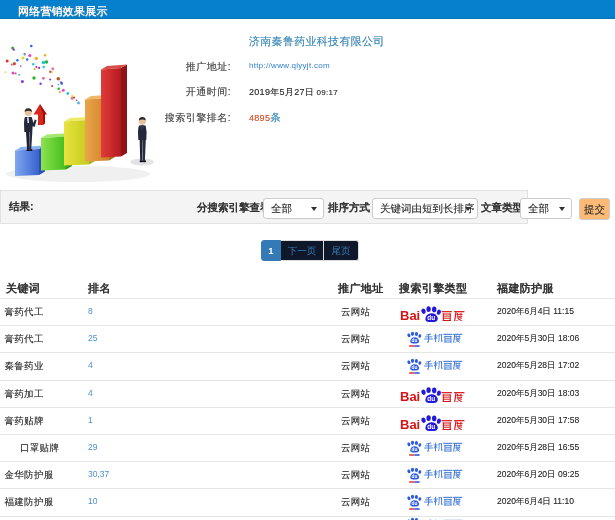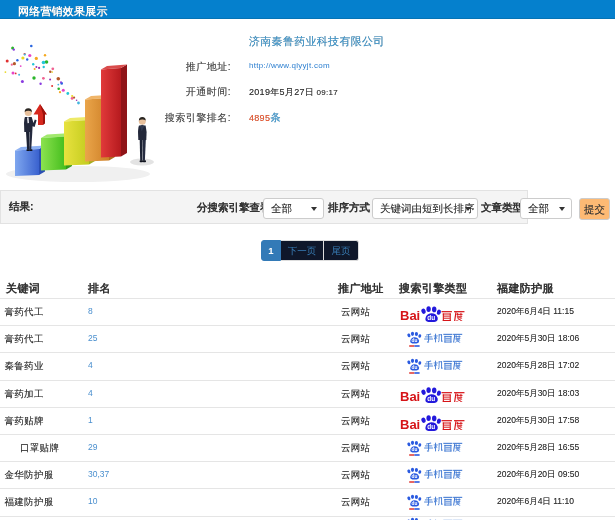--- a/index.html
+++ b/index.html
@@ -546,21 +546,21 @@
             <rect x="8.2" y="2.8" width="1.2" height="3.6"></rect>
             <rect x="3.2" y="4.1" width="7.6" height="1.2"></rect>
             <rect x="3.6" y="6.6" width="6.8" height="1.1"></rect>
             <rect x="3.8" y="8.4" width="5.8" height="1.1"></rect>
             <polygon points="4.2,9.5 5.8,9.5 10.8,13 8.8,13"></polygon>
             <polygon points="9.2,9.5 10.8,9.5 3.4,13 1.8,13"></polygon>
           </g>
         </g>
       </g>
 </svg>
-<div class="abs cjk" style="font-size:8.5px;color:#333;left:497px;top:469.2px">2020年6月20日 09:50</div>
+<div class="abs cjk" style="font-size:8.5px;color:#333;left:497px;top:469.2px">2020年6月20日 09:25</div>
 <div class="abs rline" style="top:488.4px"></div>
 <div class="abs td cjk" style="left:4.5px;top:496.4px">福建防护服</div>
 <div class="abs tdb" style="left:88px;top:496.4px">10</div>
 <div class="abs td cjk" style="left:341px;top:496.4px">云网站</div>
 <svg class="abs" style="left:406px;top:491.9px" width="58" height="19" viewBox="0 0 58 19">
 <g fill="#2a5ae0">
 <ellipse cx="2.9" cy="6.4" rx="1.5" ry="1.9" transform="rotate(-18 2.9 6.4)"></ellipse>
 <ellipse cx="6.5" cy="4.8" rx="1.6" ry="2.1"></ellipse>
 <ellipse cx="10.4" cy="5.0" rx="1.6" ry="2.0"></ellipse>
 <ellipse cx="13.8" cy="7.0" rx="1.4" ry="1.8" transform="rotate(18 13.8 7.0)"></ellipse>

